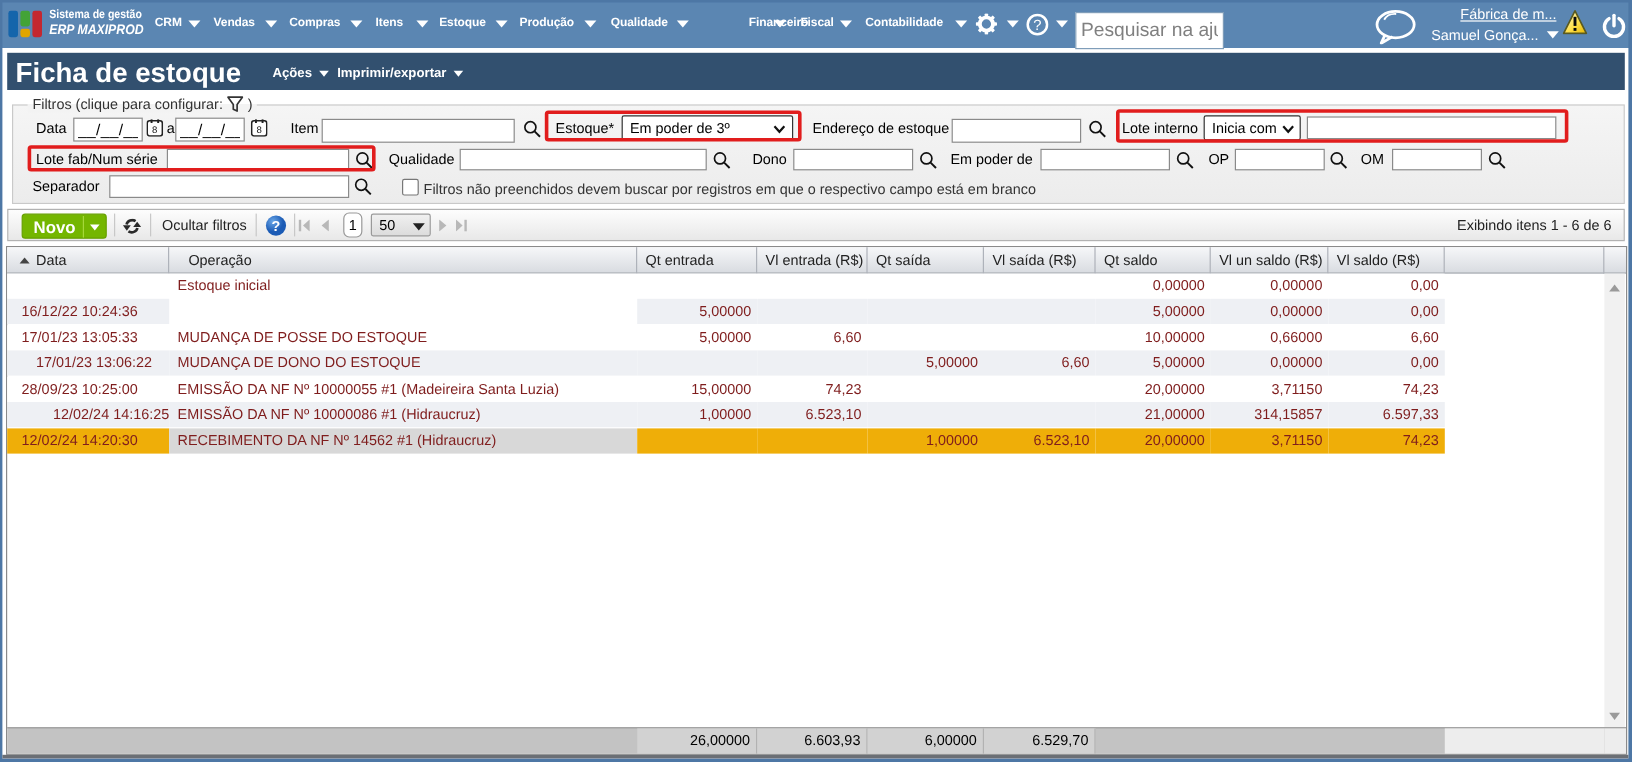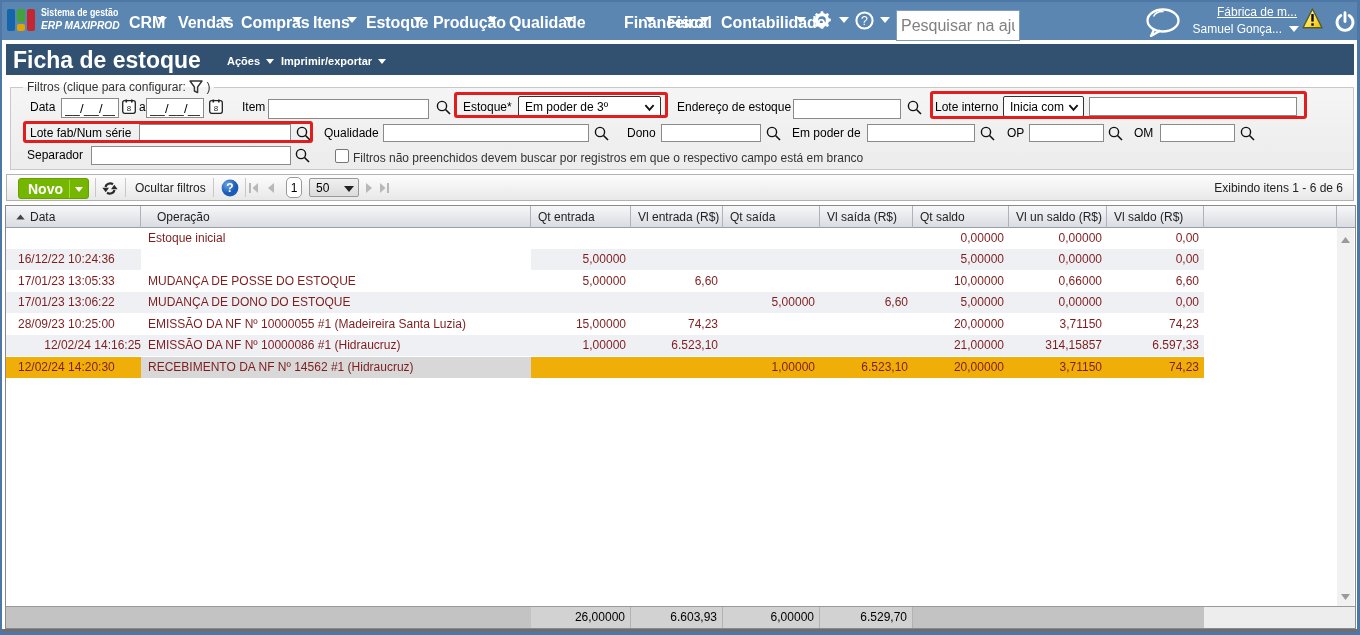--- a/index.html
+++ b/index.html
@@ -7,21 +7,21 @@
 body { font-family:"Liberation Sans", sans-serif; position:relative; background:#fff; }
 .frame { position:absolute; left:0; top:0; width:1360px; height:635px; border:2px solid #4d77a5; border-right-width:3px; border-bottom-width:3px; pointer-events:none; z-index:50; }
 .frame2 { position:absolute; left:2px; top:629px; width:1355px; height:3px; background:#6b6f75; z-index:51; }
 
 .topbar { position:absolute; left:0; top:0; width:1360px; height:40px; background:#5b86b2; }
 .logo { position:absolute; left:7px; top:9px; width:28px; height:22px; }
 .logo div { position:absolute; border-radius:2px; }
 .brand { position:absolute; left:41px; top:8px; color:#fff; line-height:1; }
 .brand .b1 { font-size:10px; font-weight:bold; transform:scaleX(0.88); transform-origin:0 0; }
 .brand .b2 { font-size:11.5px; font-weight:bold; font-style:italic; margin-top:2px; transform:scaleX(0.89); transform-origin:0 0; }
-.mi { position:absolute; top:14px; color:#fff; font-weight:bold; font-size:16px; letter-spacing:-0.1px;text-align:right; }
+.mi { position:absolute; top:14px; color:#fff; font-weight:bold; font-size:10px; letter-spacing:-0.1px;text-align:right; }
 .caret { width:0; height:0; border-left:5px solid transparent; border-right:5px solid transparent; border-top:6px solid #fff; }
 .mcaret { position:absolute; top:17px; }
 .searchbox { position:absolute; left:896px; top:10px; width:124px; height:31px; background:#fff; border:1px solid #7f9db9; font-size:16px; color:#808080; padding:2px 4px; }
 .rtext { position:absolute; color:#fff; font-size:12px; }
 
 .titlebar { position:absolute; left:6px; top:44px; width:1348px; height:31px; background:#32506f; color:#fff; }
 .titlebar .t1 { position:absolute; left:7px; top:3px; font-size:23px; font-weight:bold; }
 .tmenu { position:absolute; top:11px; font-size:11px; font-weight:bold; display:flex; align-items:center; }
 .tmenu .caret { border-left-width:4.5px; border-right-width:4.5px; border-top-width:5.5px; }
 
@@ -314,21 +314,21 @@
         <div class="cell" style="left:135px;width:390px;background:#fff;padding-left:7px;">MUDANÇA DE POSSE DO ESTOQUE</div>
         <div class="cell" style="left:525px;width:100px;background:#fff;text-align:right;padding-right:5px;">5,00000</div>
         <div class="cell" style="left:625px;width:92px;background:#fff;text-align:right;padding-right:5px;">6,60</div>
         <div class="cell" style="left:717px;width:97px;background:#fff;text-align:right;padding-right:5px;"></div>
         <div class="cell" style="left:814px;width:93px;background:#fff;text-align:right;padding-right:5px;"></div>
         <div class="cell" style="left:907px;width:96px;background:#fff;text-align:right;padding-right:5px;">10,00000</div>
         <div class="cell" style="left:1003px;width:98px;background:#fff;text-align:right;padding-right:5px;">0,66000</div>
         <div class="cell" style="left:1101px;width:97px;background:#fff;text-align:right;padding-right:5px;">6,60</div>
       </div>
       <div class="row" style="top:86.35px;">
-        <div class="cell" style="left:0px;width:135px;background:#eef0f4;padding-left:12px;text-align:left;">17/01/23 13:06:22</div>
+        <div class="cell" style="left:0px;width:135px;background:#eef0f4;padding-left:24px;text-align:left;">17/01/23 13:06:22</div>
         <div class="cell" style="left:135px;width:390px;background:#eef0f4;padding-left:7px;">MUDANÇA DE DONO DO ESTOQUE</div>
         <div class="cell" style="left:525px;width:100px;background:#eef0f4;text-align:right;padding-right:5px;"></div>
         <div class="cell" style="left:625px;width:92px;background:#eef0f4;text-align:right;padding-right:5px;"></div>
         <div class="cell" style="left:717px;width:97px;background:#eef0f4;text-align:right;padding-right:5px;">5,00000</div>
         <div class="cell" style="left:814px;width:93px;background:#eef0f4;text-align:right;padding-right:5px;">6,60</div>
         <div class="cell" style="left:907px;width:96px;background:#eef0f4;text-align:right;padding-right:5px;">5,00000</div>
         <div class="cell" style="left:1003px;width:98px;background:#eef0f4;text-align:right;padding-right:5px;">0,00000</div>
         <div class="cell" style="left:1101px;width:97px;background:#eef0f4;text-align:right;padding-right:5px;">0,00</div>
       </div>
       <div class="row" style="top:107.80px;">

